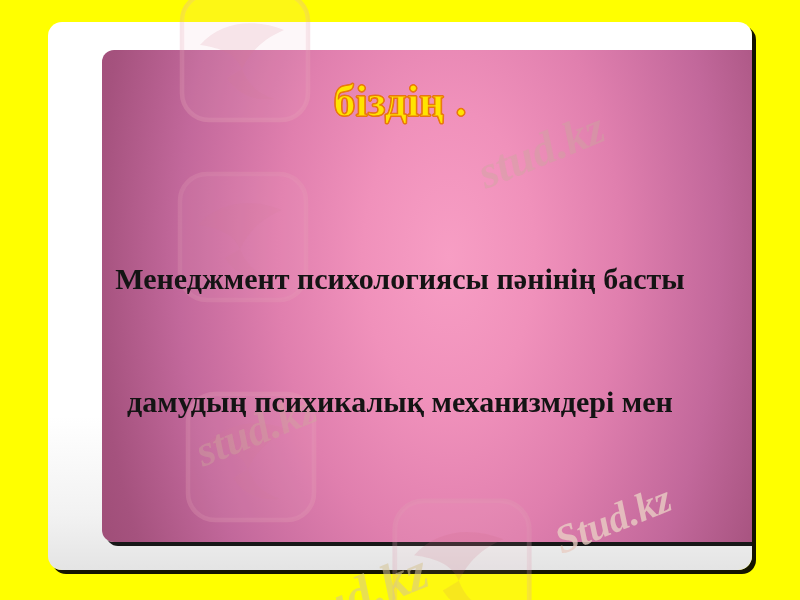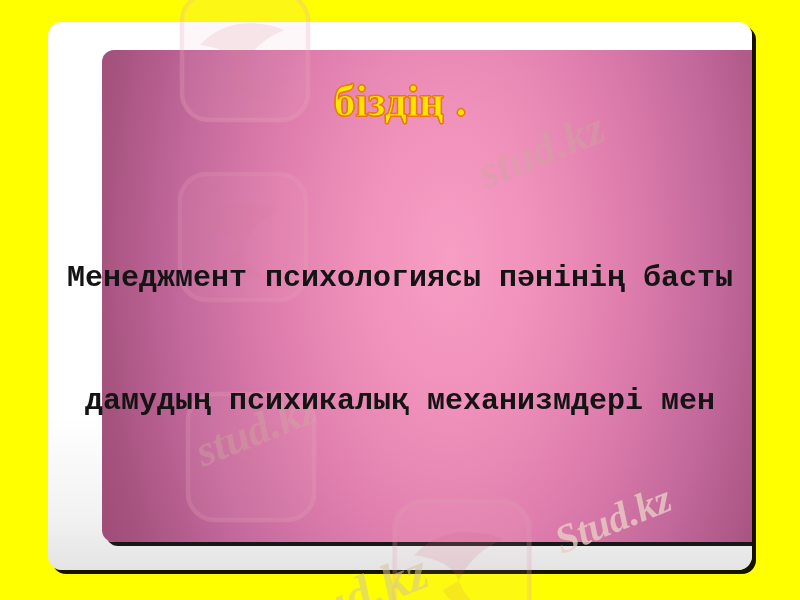--- a/index.html
+++ b/index.html
@@ -134,21 +134,21 @@
     left: 24px;
     top: 176px;
     width: 752px;
     text-align: center;
     font-size: 30px;
     line-height: 41px;
     font-weight: bold;
     color: #141414;
     white-space: pre;
   }
-  .body-line { display: block; font-family: Liberation Mono, monospace; }
+  .body-line { display: block; }
 </style>
 </head>
 <body>
 
 <div id="slide">
 
   <div id="white-card">
 
     <div id="pink-panel"></div>
 

